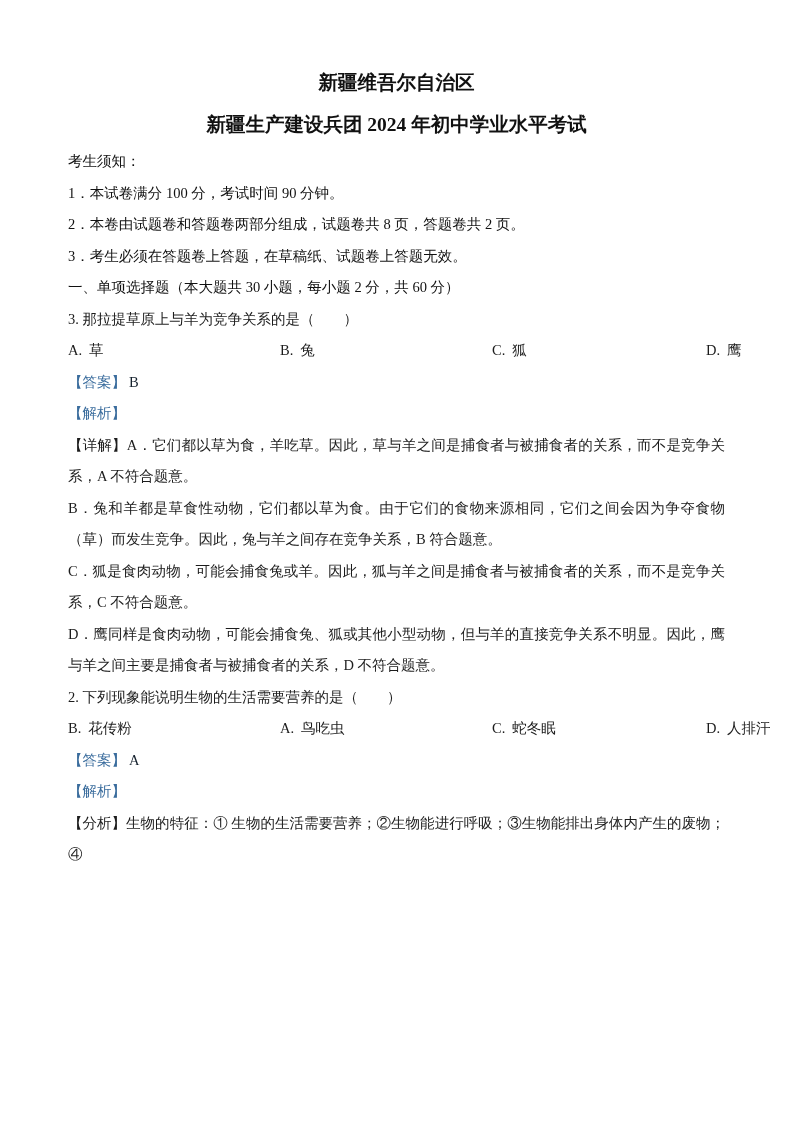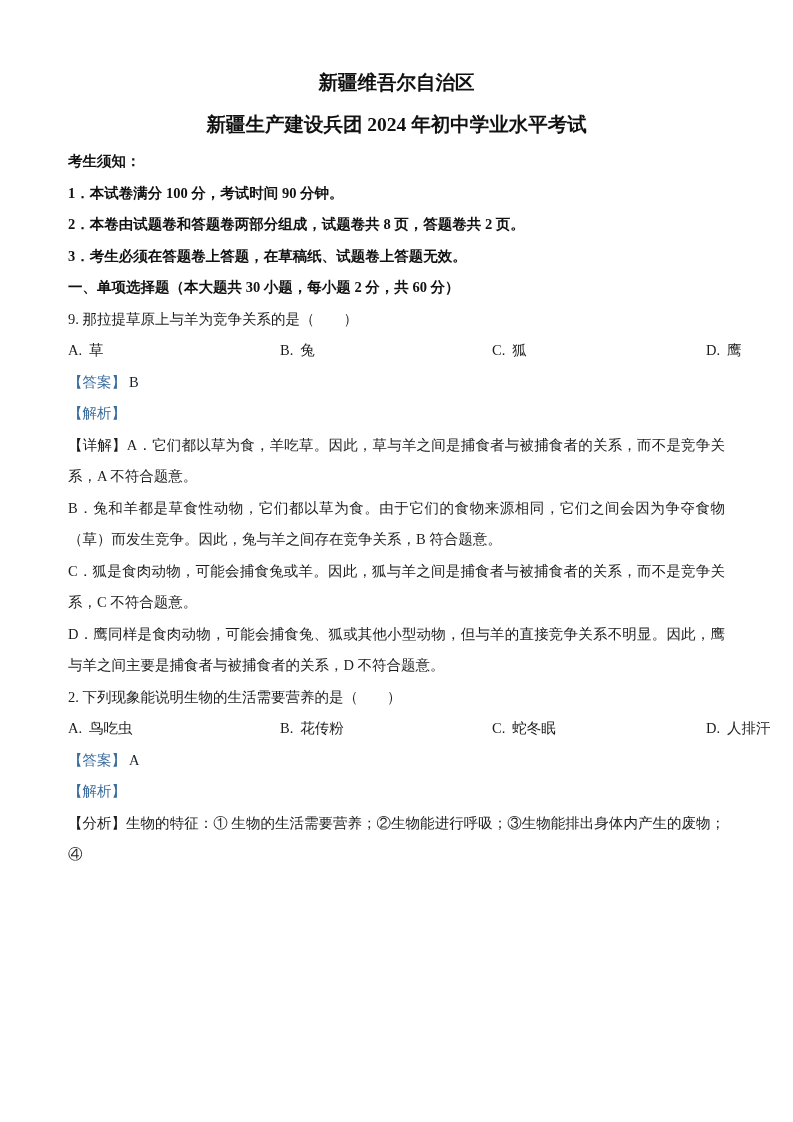--- a/index.html
+++ b/index.html
@@ -18,21 +18,21 @@
     padding: 62px 68px 0 68px;
   }
   .title {
     text-align: center;
     font-weight: bold;
     font-size: 19.5px;
     line-height: 42px;
     color: #111111;
   }
   .line { line-height: 31.5px; }
-  .bold { font-weight: bold; color: #111111; }
+  .bold { font-weight: normal; color: #111111; }
   .just { text-align: justify; }
   p.para { line-height: 31.5px; text-align: justify; }
   .options-row {
     display: flex;
     line-height: 31.5px;
     gap: 48px;
   }
   .opt { flex: 0 0 164px; white-space: nowrap; }
   .opt:nth-child(3) { flex-basis: 166px; }
   .opt:nth-child(4) { flex-basis: 162px; }
@@ -66,40 +66,40 @@
     <section>
       <p class="line bold">考生须知：</p>
       <p class="line bold just">1．本试卷满分 100 分，考试时间 90 分钟。</p>
       <p class="line bold just">2．本卷由试题卷和答题卷两部分组成，试题卷共 8 页，答题卷共 2 页。</p>
       <p class="line bold just">3．考生必须在答题卷上答题，在草稿纸、试题卷上答题无效。</p>
     </section>
 
     <p class="line bold just">一、单项选择题（本大题共 30 小题，每小题 2 分，共 60 分）</p>
 
     <article>
-      <p class="line just">9. 那拉提草原上与羊为竞争关系的是（　　）</p>
+      <p class="line just">3. 那拉提草原上与羊为竞争关系的是（　　）</p>
       <div class="options-row">
         <span class="opt"><span class="opt-label">A.</span><span>草</span></span>
         <span class="opt"><span class="opt-label">B.</span><span>兔</span></span>
         <span class="opt"><span class="opt-label">C.</span><span>狐</span></span>
         <span class="opt"><span class="opt-label">D.</span><span>鹰</span></span>
       </div>
       <p class="line"><span class="blue">【答案】</span><span class="answer-letter">B</span></p>
       <p class="line"><span class="blue">【解析】</span></p>
       <p class="para">【详解】A．它们都以草为食，羊吃草。因此，草与羊之间是捕食者与被捕食者的关系，而不是竞争关系，A 不符合题意。</p>
       <p class="para">B．兔和羊都是草食性动物，它们都以草为食。由于它们的食物来源相同，它们之间会因为争夺食物（草）而发生竞争。因此，兔与羊之间存在竞争关系，B 符合题意。</p>
       <p class="para">C．狐是食肉动物，可能会捕食兔或羊。因此，狐与羊之间是捕食者与被捕食者的关系，而不是竞争关系，C 不符合题意。</p>
       <p class="para">D．鹰同样是食肉动物，可能会捕食兔、狐或其他小型动物，但与羊的直接竞争关系不明显。因此，鹰与羊之间主要是捕食者与被捕食者的关系，D 不符合题意。</p>
     </article>
 
     <article>
       <p class="line just">2. 下列现象能说明生物的生活需要营养的是（　　）</p>
       <div class="options-row">
+        <span class="opt"><span class="opt-label">B.</span><span>花传粉</span></span>
         <span class="opt"><span class="opt-label">A.</span><span>鸟吃虫</span></span>
-        <span class="opt"><span class="opt-label">B.</span><span>花传粉</span></span>
         <span class="opt"><span class="opt-label">C.</span><span>蛇冬眠</span></span>
         <span class="opt"><span class="opt-label">D.</span><span>人排汗</span></span>
       </div>
       <p class="line"><span class="blue">【答案】</span><span class="answer-letter">A</span></p>
       <p class="line"><span class="blue">【解析】</span></p>
       <p class="para">【分析】生物的特征：① 生物的生活需要营养；②生物能进行呼吸；③生物能排出身体内产生的废物；④</p>
     </article>
 
   </div>
 

